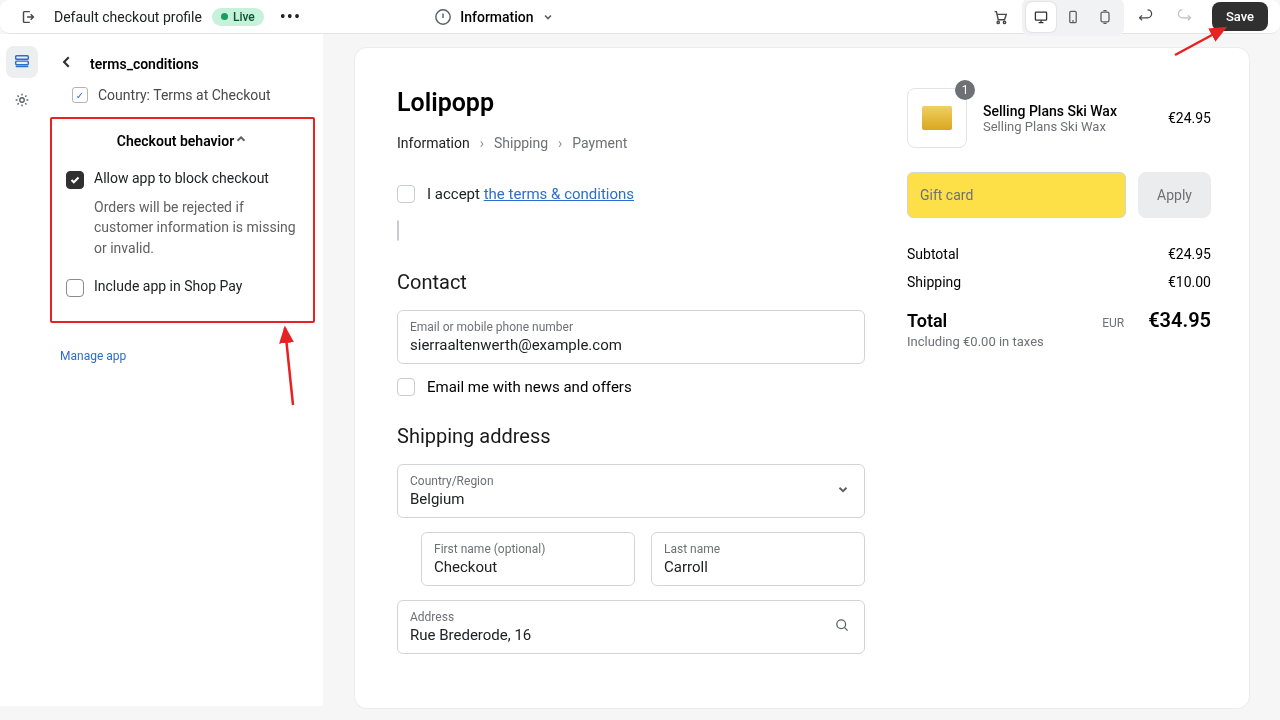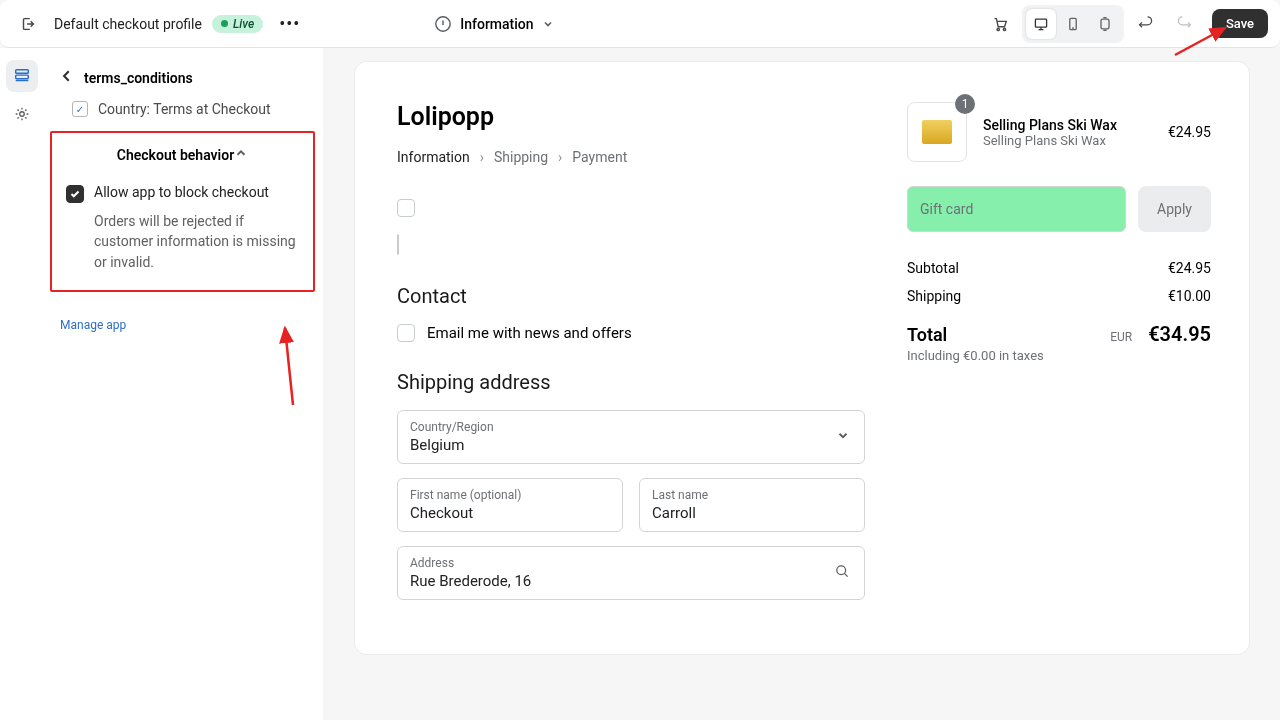--- a/index.html
+++ b/index.html
@@ -1,40 +1,40 @@
 <!DOCTYPE html>
 <html><head>
 <meta charset="utf-8">
 <style>
 * { box-sizing: border-box; margin: 0; padding: 0; font-family: -apple-system, BlinkMacSystemFont, "Segoe UI", Roboto, sans-serif; }
 body { background: #f6f6f7; width: 1280px; height: 720px; overflow: hidden; }
 
-.topbar { height: 48px; background: #fff; border-bottom: 1px solid #e1e3e5; display: flex; align-items: center; padding: 0 12px; gap: 8px; border-radius: 9px; }
+.topbar { height: 34px; background: #fff; border-bottom: 1px solid #e1e3e5; display: flex; align-items: center; padding: 0 12px; gap: 8px; border-radius: 9px; }
 .topbar-left { display: flex; align-items: center; gap: 10px; flex: 1; }
 .exit-icon svg, .topbar svg { display: block; }
 .profile-name { font-size: 14px; color: #202223; }
-.live-badge { background: #c6f1da; color: #0c5132; font-size: 12px; padding: 2px 9px; border-radius: 10px; display: inline-flex; align-items: center; gap: 5px; font-weight: 500; font-style: italic;}
+.live-badge { background: #c6f1da; color: #0c5132; font-size: 12px; padding: 2px 9px; border-radius: 10px; display: inline-flex; align-items: center; gap: 5px; font-weight: 500;}
 .live-dot { width: 7px; height: 7px; background: #1a9d5f; border-radius: 50%; }
 .more-icon { font-size: 18px; letter-spacing: 1px; padding: 0 6px; color:#202223; }
 .topbar-center { display: flex; align-items: center; gap: 8px; padding: 4px 10px; border-radius: 8px;}
 .topbar-right { display: flex; align-items: center; gap: 6px; }
 .device-group { background: #f1f2f3; border-radius: 8px; padding: 4px; display: flex; gap: 2px; }
 .device-btn { width: 30px; height: 30px; display: flex; align-items: center; justify-content: center; border-radius: 6px; }
 .device-btn.active { background: #fff; box-shadow: 0 0 2px rgba(0,0,0,0.2); }
 .icon-btn { width: 32px; height: 32px; display: flex; align-items: center; justify-content: center; border-radius: 6px; cursor: pointer; }
 .save-btn { background: #303030; color: #fff; border: none; padding: 7px 14px; border-radius: 8px; font-size: 13px; font-weight: 500; cursor: pointer; margin-left: 6px; }
 .redo-disabled { opacity: 0.35; }
 
 .main-area { display: flex; height: calc(100% - 48px); }
 .vrail { width: 44px; background: #fff; border-right: 1px solid #fff; padding-top: 12px; display: flex; flex-direction: column; align-items: center; gap: 6px;}
 .vrail-btn { width: 32px; height: 32px; display:flex; align-items:center; justify-content:center; border-radius:8px; }
 .vrail-btn.active { background: #edeeef; }
 
 .sidebar { width: 280px; background: #fff; border-right: 1px solid #f6f6f7; padding: 14px 0 0 0; }
-.crumb-row { display:flex; align-items:center; gap:10px; padding: 6px 16px 10px 16px; }
+.crumb-row { display:flex; align-items:center; gap:16px; padding: 6px 16px 10px 16px; }
 .crumb-title { font-weight: 600; font-size: 14px; }
 .app-row { display:flex; align-items:center; gap:10px; padding: 4px 16px 14px 28px; font-size: 14px; color:#4a4a4a; }
 .app-ico { width:16px; height:16px; border:1px solid #b5b5b5; border-radius:3px; display:flex; align-items:center; justify-content:center; font-size:10px; color:#2c6ecb; }
 
 .panel { border: 2px solid #e62222; margin: 0 8px 0 6px; padding: 12px 14px 18px 14px; border-radius: 2px; }
 .panel-head { display:flex; justify-content:center; align-items:center; padding-bottom: 14px;}
 .panel-title { font-weight:600; font-size:14px; }
 .check-row { display:flex; gap:10px; align-items:flex-start; padding: 6px 0; }
 .cb { width:18px; height:18px; border:1px solid #8a8a8a; border-radius:4px; flex-shrink:0; display:flex; align-items:center; justify-content:center; margin-top:1px;}
 .cb.checked { background:#303030; border-color:#303030; }
@@ -58,44 +58,44 @@
 .small-cb { width:18px; height:18px; border:1px solid #c9cccf; border-radius:4px; }
 .accept-text { font-size:15px; color:#202223;}
 .accept-text a { color:#2c6ecb; text-decoration:underline;}
 .lonely-cb { margin: 18px 0 30px 0;}
 
 .sect-title { font-size:20px; font-weight:400; margin-bottom:16px; color:#1a1a1a;}
 .field { border:1px solid #d2d5d8; border-radius:6px; padding: 8px 12px 8px 12px; margin-bottom: 14px; position:relative; min-height:54px; display:flex; flex-direction:column; justify-content:center;}
 .field-label { font-size:12px; color:#6d7175; }
 .field-value { font-size:15px; color:#202223; margin-top:2px;}
 .news-row { display:flex; gap:12px; margin-bottom: 28px;}
-.field-row { display:flex; gap:16px;}
+.field-row { display:flex; gap:16px;margin-left:24px;}
 .field-row .field { flex:1; }
 .field .chev-down { position:absolute; right:14px; top:50%; transform:translateY(-50%); color:#5c5f62;}
 .field .search-ico { position:absolute; right:14px; top:50%; transform:translateY(-50%); color:#5c5f62;}
 
 .cart-item { display:flex; gap:16px; align-items:center; margin-bottom:24px;}
 .thumb-wrap { position:relative; }
 .thumb { width:60px; height:60px; border:1px solid #e1e3e5; border-radius:8px; background:#fff; display:flex; align-items:center; justify-content:center;}
 .thumb-inner { width:30px; height:24px; background:linear-gradient(#f0d060,#d9a720); border-radius:2px;}
 .qty-badge { position:absolute; top:-8px; right:-8px; background:#6d7175; color:#fff; font-size:12px; width:20px; height:20px; border-radius:50%; display:flex; align-items:center; justify-content:center;}
 .item-info { flex:1;}
 .item-name { font-size:14px; font-weight:500;}
 .item-sub { font-size:13px; color:#6d7175;}
 .item-price { font-size:14px; }
 
 .giftrow { display:flex; gap:12px; margin-bottom:22px;}
-.gift-input { flex:1; border:1px solid #d2d5d8; border-radius:6px; padding: 14px 12px; font-size:14px; color:#6d7175; background:#86efac;}
+.gift-input { flex:1; border:1px solid #d2d5d8; border-radius:6px; padding: 14px 12px; font-size:14px; color:#6d7175; background:#fde047;}
 .apply-btn { background:#ebeced; border:1px solid #ebeced; color:#6d7175; padding: 0 18px; border-radius:8px; font-size:14px;}
 
 .sumrow { display:flex; justify-content:space-between; font-size:14px; padding: 6px 0;}
 .totalrow { display:flex; justify-content:space-between; align-items:baseline; padding-top:12px;}
 .total-label { font-size:18px; font-weight:600;}
 .total-amt { font-size:20px; font-weight:600;}
-.total-cur { font-size:12px; color:#6d7175; margin-right:16px; font-weight:400;}
+.total-cur { font-size:12px; color:#6d7175; margin-right:24px; font-weight:400;}
 .taxnote { font-size:13px; color:#6d7175; margin-top:2px;}
 
 .arrow { position:absolute; pointer-events:none; }
 svg { overflow: visible; }
 </style>
 </head>
 <body>
 
 <div class="topbar">
   <div class="topbar-left">
@@ -205,43 +205,52 @@
       </div>
       <div class="check-row">
         <span class="cb checked">
             <svg width="12" height="12" viewBox="0 0 12 12" fill="none" stroke="#fff" stroke-width="2">
               <path d="M2.5 6l2.3 2.3L9.5 3.5"></path>
             </svg>
           </span>
         <span class="check-label">Allow app to block checkout</span>
       </div>
       <div class="check-desc">Orders will be rejected if customer information is missing or invalid.</div>
+      <div class="check-row" style="margin-top:14px;">
+        <span class="cb"></span>
+        <span class="check-label">Include app in Shop Pay</span>
+      </div>
     </div>
 
     <div class="manage-link"><a href="#">Manage app</a></div>
   </div>
 
   <div class="preview-area">
     <div class="checkout-card">
       <div class="co-left">
         <div class="store-name">Lolipopp</div>
         <div class="steps">
           <span class="step active">Information</span>
           <span class="chev-sm">›</span>
           <span class="step">Shipping</span>
           <span class="chev-sm">›</span>
           <span class="step">Payment</span>
         </div>
 
         <div class="accept-row">
           <span class="small-cb"></span>
+          <span class="accept-text"><span>I accept </span><a href="#">the terms &amp; conditions</a></span>
         </div>
         <div class="lonely-cb"><span class="small-cb"></span></div>
 
         <div class="sect-title">Contact</div>
+        <div class="field">
+          <span class="field-label">Email or mobile phone number</span>
+          <span class="field-value">sierraaltenwerth@example.com</span>
+        </div>
         <div class="news-row">
           <span class="small-cb"></span>
           <span style="font-size:15px;">Email me with news and offers</span>
         </div>
 
         <div class="sect-title">Shipping address</div>
         <div class="field">
           <span class="field-label">Country/Region</span>
           <span class="field-value">Belgium</span>
           <span class="chev-down"><svg width="14" height="14" viewBox="0 0 12 12" fill="none" stroke="#5c5f62" stroke-width="1.6">

